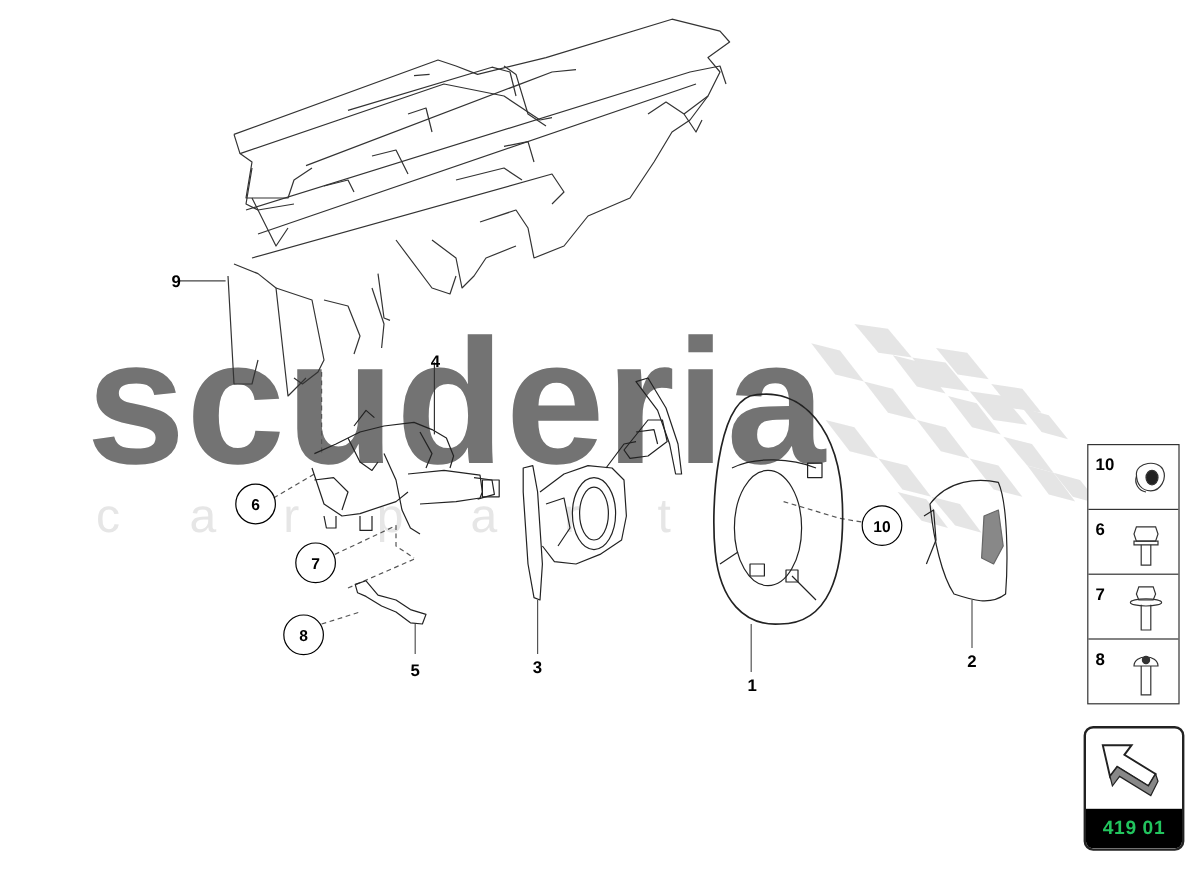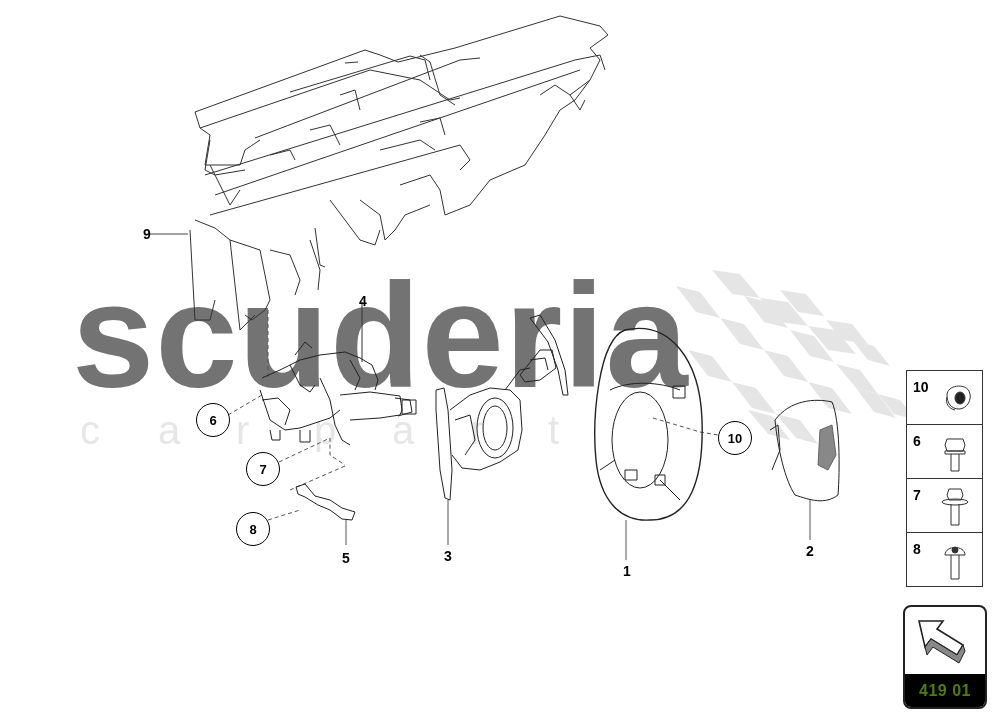--- a/index.html
+++ b/index.html
@@ -10,21 +10,21 @@
   .wm-small span { display:inline-block; width:78px; }
   .label { position:absolute; font-family:"Liberation Sans", sans-serif; font-weight:bold; font-size:14px; color:#000; line-height:1; }
   .callout { position:absolute; width:34px; height:34px; border:1.6px solid #000; border-radius:50%; box-sizing:border-box; display:flex; align-items:center; justify-content:center; font-family:"Liberation Sans", sans-serif; font-weight:bold; font-size:13px; color:#000; background:transparent; }
   .legend { position:absolute; left:906px; top:370px; width:75px; border:1.5px solid #333; background:#fff; }
   .legend-row { position:relative; height:53px; border-bottom:1.5px solid #333; }
   .legend-row:last-child { border-bottom:none; }
   .legend-num { position:absolute; left:6px; top:8px; font-weight:bold; font-size:14px; color:#000; }
   .legend-icon { position:absolute; left:28px; top:4px; width:44px; height:46px; }
   .badge { position:absolute; left:903px; top:605px; width:80px; height:100px; border:2px solid #222; border-radius:8px; overflow:hidden; background:#fff; }
   .badge-top { position:absolute; left:0; top:0; width:100%; height:65px; }
-  .badge-bottom { position:absolute; left:0; bottom:0; width:100%; height:33px; background:#000; color:#4d7c0f; font-weight:bold; font-size:16px; display:flex; align-items:center; justify-content:center; letter-spacing:0.5px; }
+  .badge-bottom { position:absolute; left:0; bottom:0; width:100%; height:33px; background:#000; color:#22c55e; font-weight:bold; font-size:16px; display:flex; align-items:center; justify-content:center; letter-spacing:0.5px; }
 </style>
 </head>
 <body>
 
 <svg class="layer" viewBox="0 0 1000 727">
   <g fill="#e3e3e3" opacity="0.9">
     <polygon points="712,270 740,274 760,298 732,294"></polygon>
     <polygon points="760,298 788,302 808,326 780,322"></polygon>
     <polygon points="808,326 836,330 856,354 828,350"></polygon>
     <polygon points="780,290 806,294 824,316 798,312"></polygon>

